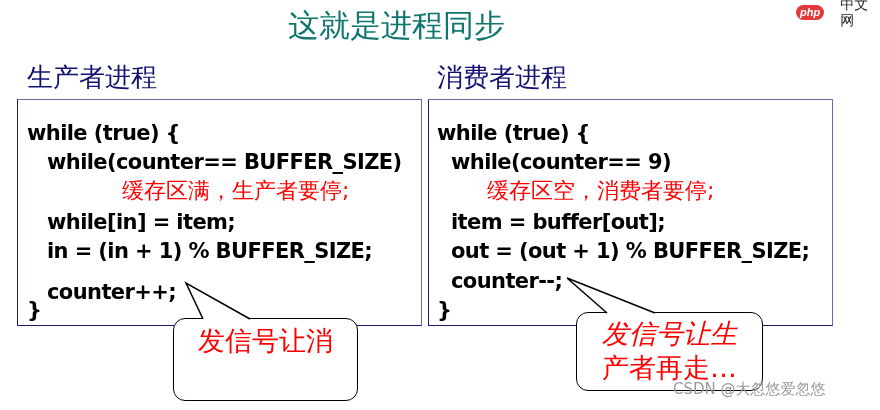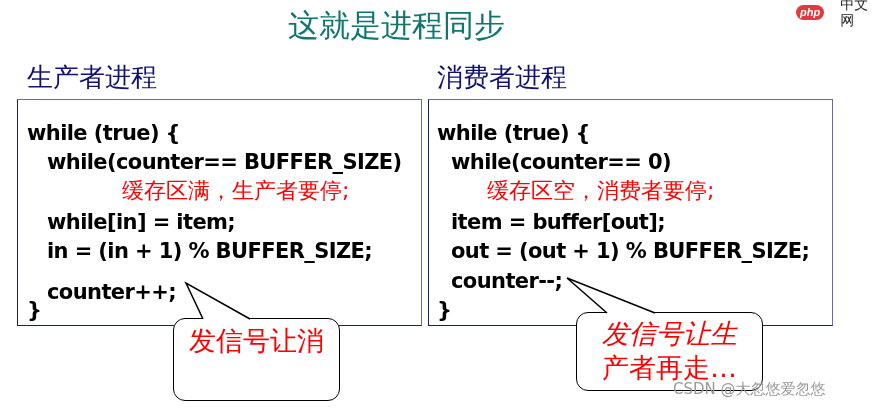--- a/index.html
+++ b/index.html
@@ -49,30 +49,30 @@
     <div class="line" style="left:29px; top:110px;">while[in] = item;</div>
     <div class="line" style="left:29px; top:139px;">in = (in + 1) % BUFFER_SIZE;</div>
     <div class="line" style="left:29px; top:180px;">counter++;</div>
     <div class="line" style="left:9px; top:198px;">}</div>
   </div>
 </div>
 
 <div class="box" style="left:428px; width:405px;">
   <div class="code">
     <div class="line" style="left:8px; top:21px;">while (true) {</div>
-    <div class="line" style="left:22px; top:50px;">while(counter== 0)</div>
+    <div class="line" style="left:22px; top:50px;">while(counter== 9)</div>
     <div class="line red" style="left:58px; top:79px;">缓存区空，消费者要停;</div>
     <div class="line" style="left:22px; top:110px;">item = buffer[out];</div>
     <div class="line" style="left:22px; top:139px;">out = (out + 1) % BUFFER_SIZE;</div>
     <div class="line" style="left:22px; top:169px;">counter--;</div>
     <div class="line" style="left:8px; top:198px;">}</div>
   </div>
 </div>
 
-<div class="bubble" style="left:173px; top:318px; width:167px; height:83px;">
+<div class="bubble" style="left:173px; top:318px; width:185px; height:83px;">
   <div class="bubble-text" style="top:4px;">发信号让消</div>
 </div>
 <svg class="tail" width="880" height="410">
   <polygon points="203,319 186,283 250,319" fill="#ffffff" stroke="none"></polygon>
   <polyline points="203,319 186,283 250,319" fill="none" stroke="#000" stroke-width="1.5"></polyline>
 </svg>
 
 <div class="bubble" style="left:576px; top:312px; width:187px; height:79px;">
   <div class="bubble-text" style="top:3px;font-style:italic;">发信号让生</div>
   <div class="bubble-text" style="top:37px;">产者再走…</div>

